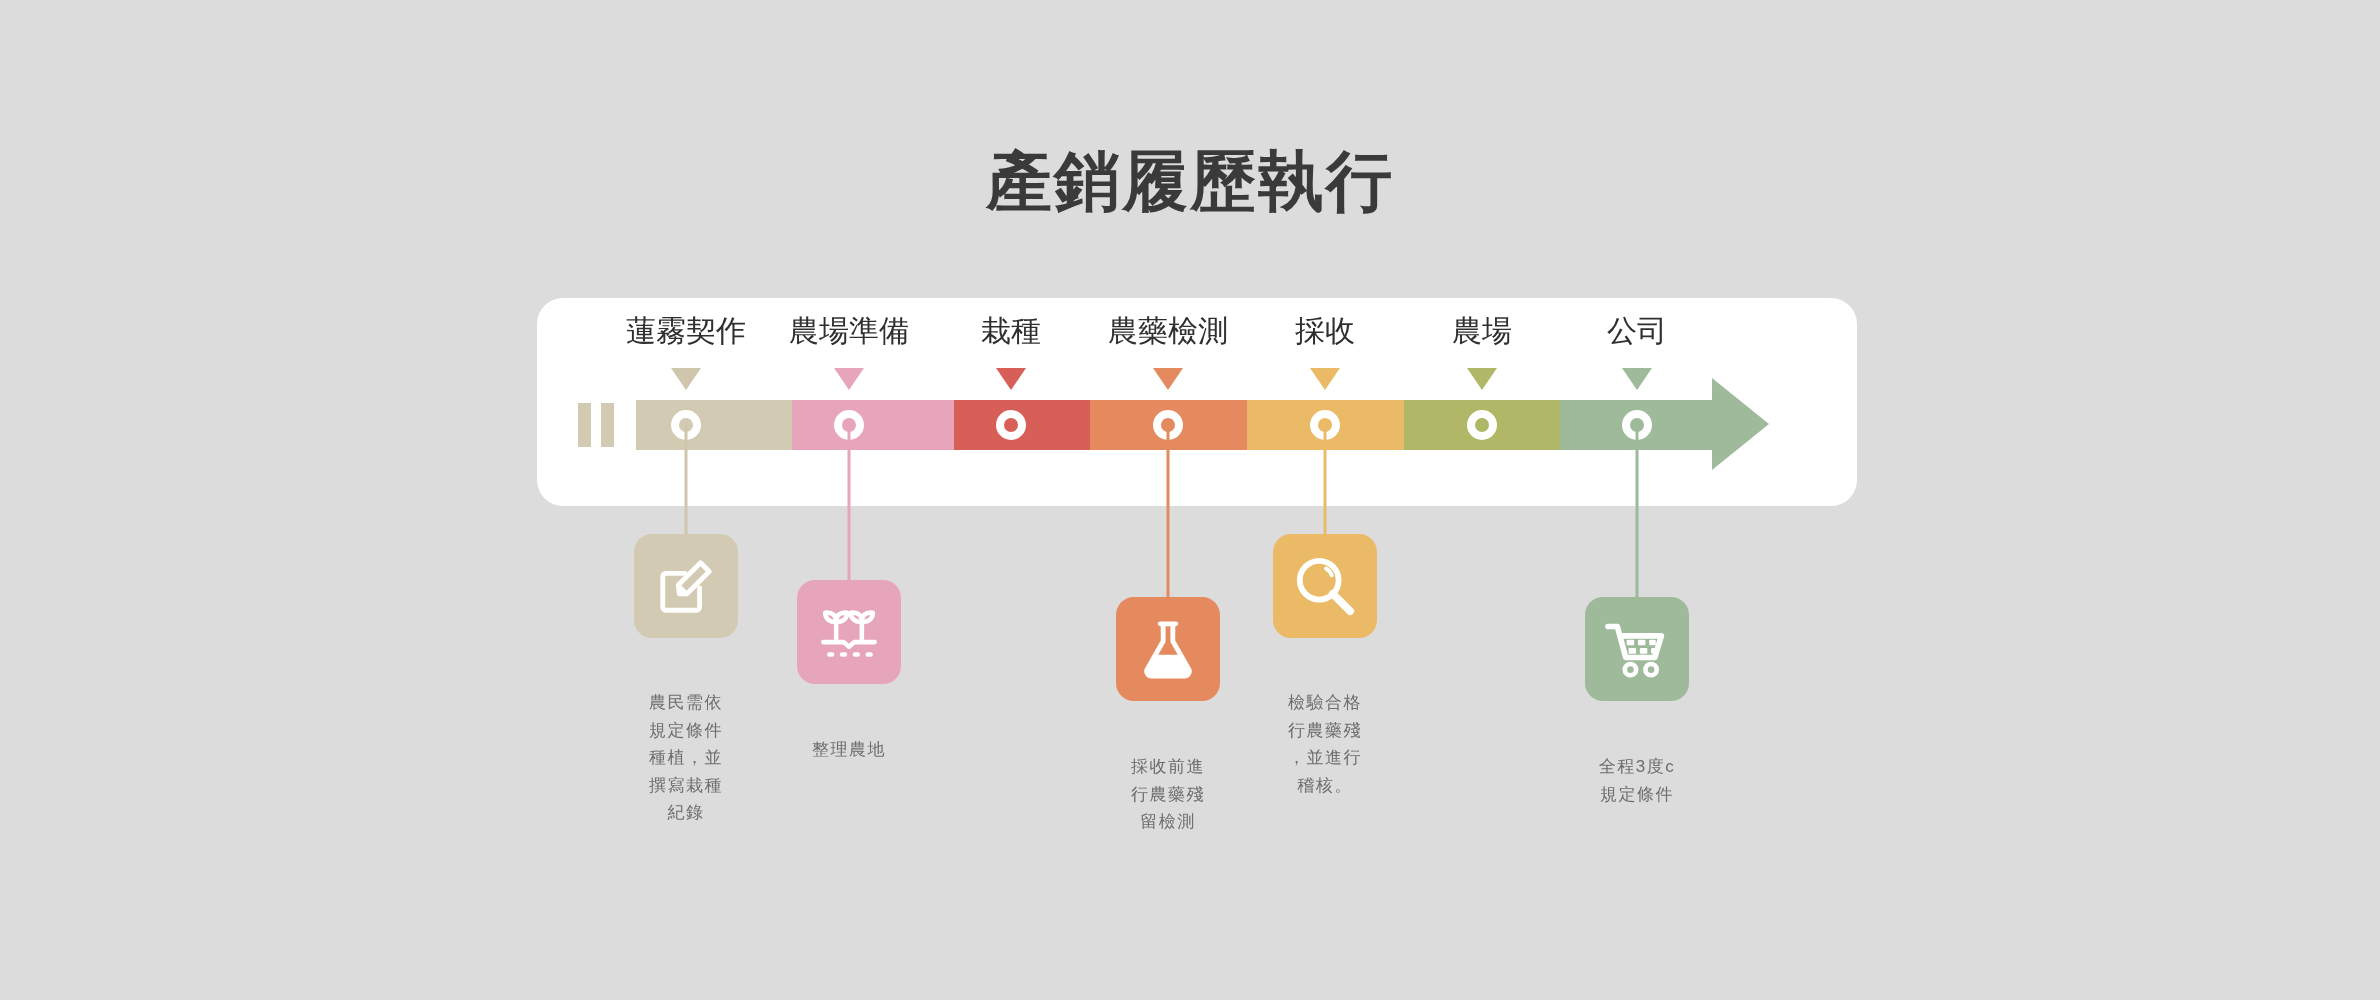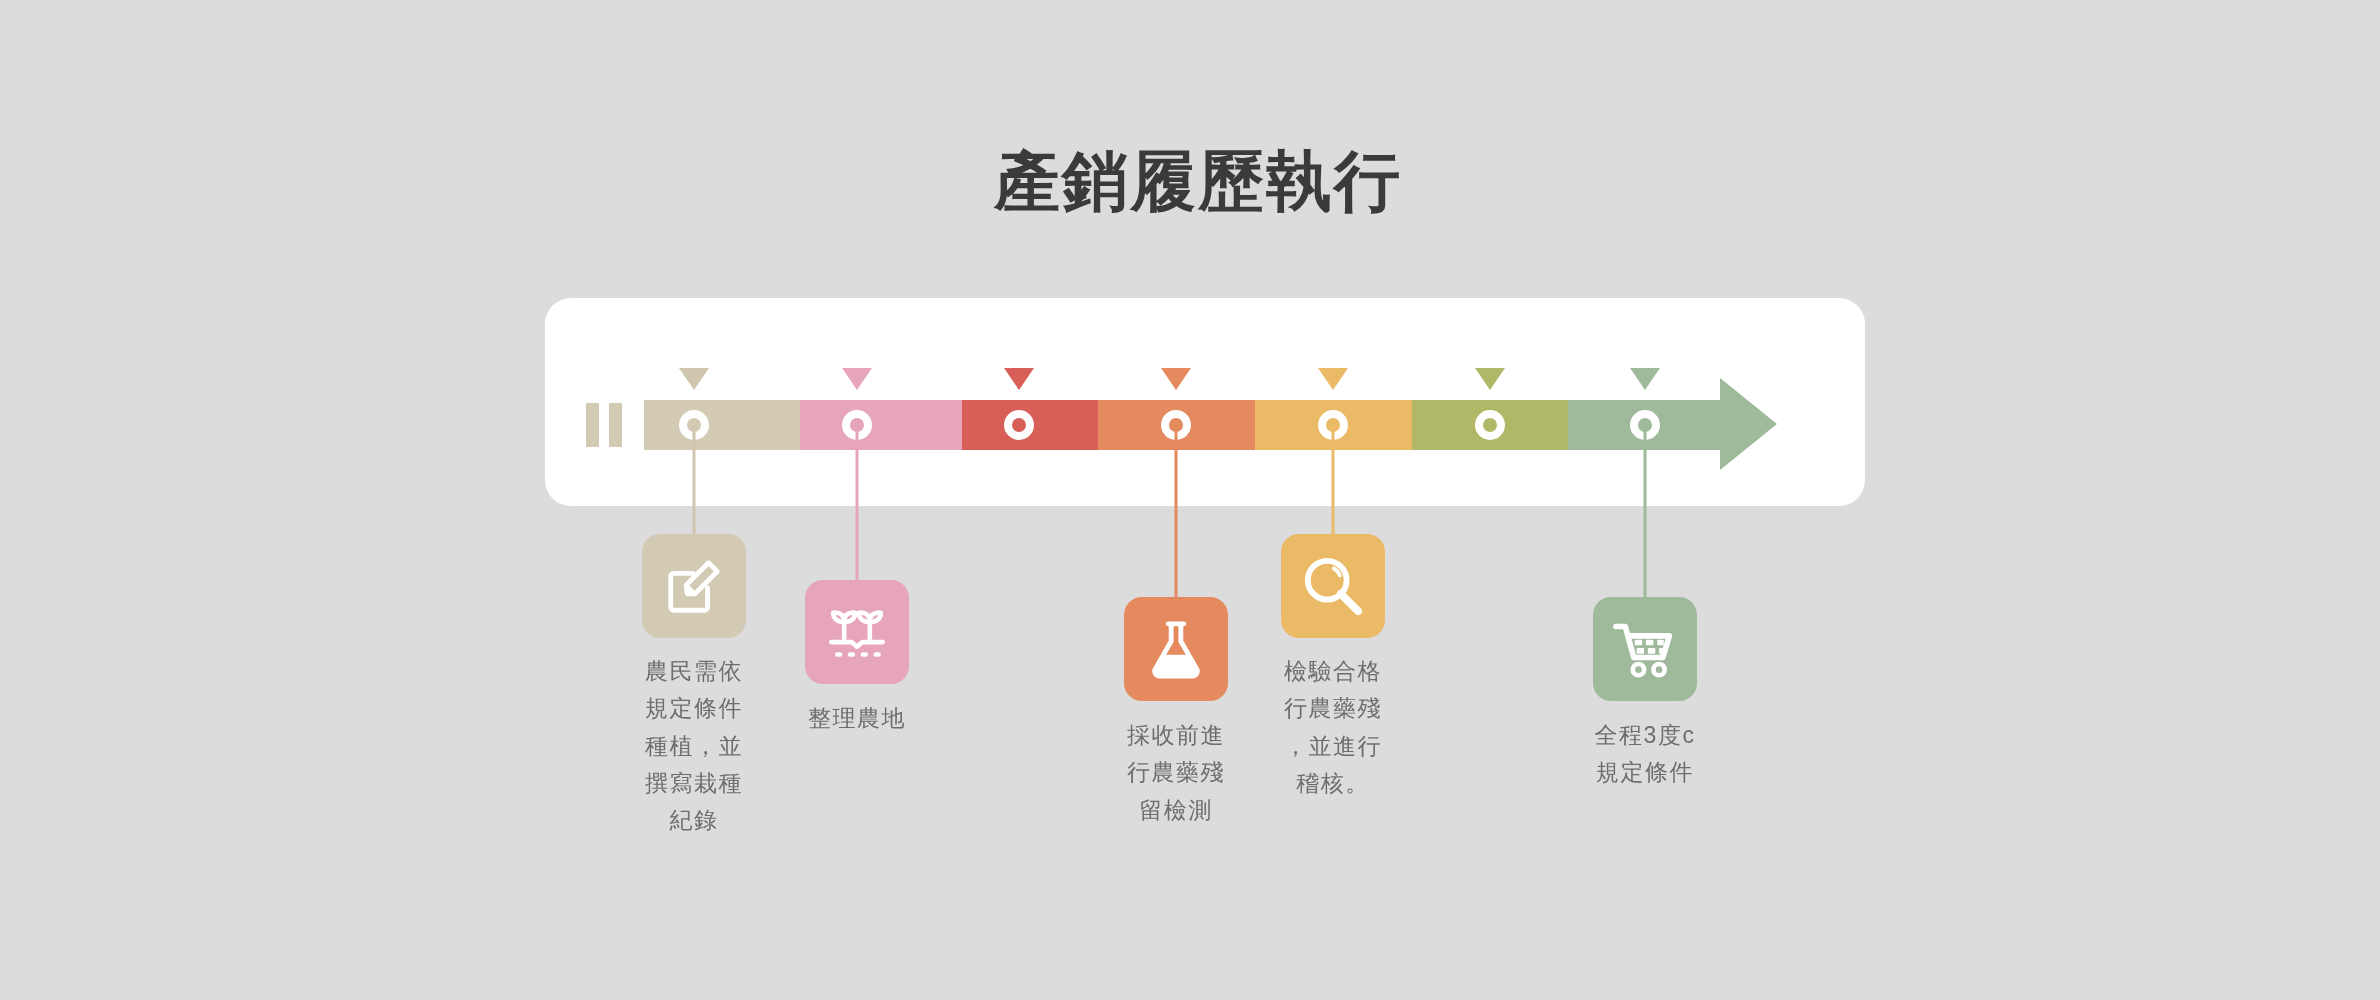--- a/index.html
+++ b/index.html
@@ -11,21 +11,21 @@
     width: 2380px;
     height: 1000px;
     background: #dcdcdc;
     font-family: "Liberation Sans", "DejaVu Sans", sans-serif;
     overflow: hidden;
     position: relative;
   }
 
   .canvas {
     position: absolute;
-    left: 8px; top: 0;
+    left: 0; top: 0;
     width: 2048px;
     height: 1000px;
   }
 
   
   .page-title {
     position: absolute;
     left: 0;
     top: 148px;
     width: 2380px;
@@ -140,38 +140,48 @@
     align-items: center;
     justify-content: center;
   }
   .icon-card svg {
     display: block;
   }
 
   
   .caption {
     position: absolute;
-    font-size: 23px;
+    font-size: 17px;
     line-height: 1.62;
     color: #6d6d6d;
     text-align: center;
     transform: translateX(-50%);
     letter-spacing: 1.5px;
     white-space: pre-line;
+    margin-top: 36px;
   }
 </style>
 </head>
 <body>
 
 <div class="canvas">
 
   <div class="page-title">產銷履歷執行</div>
 
   <div class="timeline-panel"></div>
 
+  <div class="stage-labels" id="label-row">
+      <div class="stage-label" style="left: 149px;">蓮霧契作</div>
+      <div class="stage-label" style="left: 312px;">農場準備</div>
+      <div class="stage-label" style="left: 474px;">栽種</div>
+      <div class="stage-label" style="left: 631px;">農藥檢測</div>
+      <div class="stage-label" style="left: 788px;">採收</div>
+      <div class="stage-label" style="left: 945px;">農場</div>
+      <div class="stage-label" style="left: 1100px;">公司</div>
+    </div>
 
   <div id="dynamic-layer">
       <div class="track-tick" style="left: 578px; background: rgb(210, 202, 179);"></div>
       <div class="track-tick" style="left: 601px; background: rgb(210, 202, 179);"></div>
       <div class="stage-caret" style="left: 686px; border-top-color: rgb(207, 198, 173);"></div>
       <div class="stage-caret" style="left: 849px; border-top-color: rgb(230, 165, 187);"></div>
       <div class="stage-caret" style="left: 1011px; border-top-color: rgb(216, 95, 88);"></div>
       <div class="stage-caret" style="left: 1168px; border-top-color: rgb(229, 138, 95);"></div>
       <div class="stage-caret" style="left: 1325px; border-top-color: rgb(235, 186, 102);"></div>
       <div class="stage-caret" style="left: 1482px; border-top-color: rgb(176, 184, 104);"></div>

